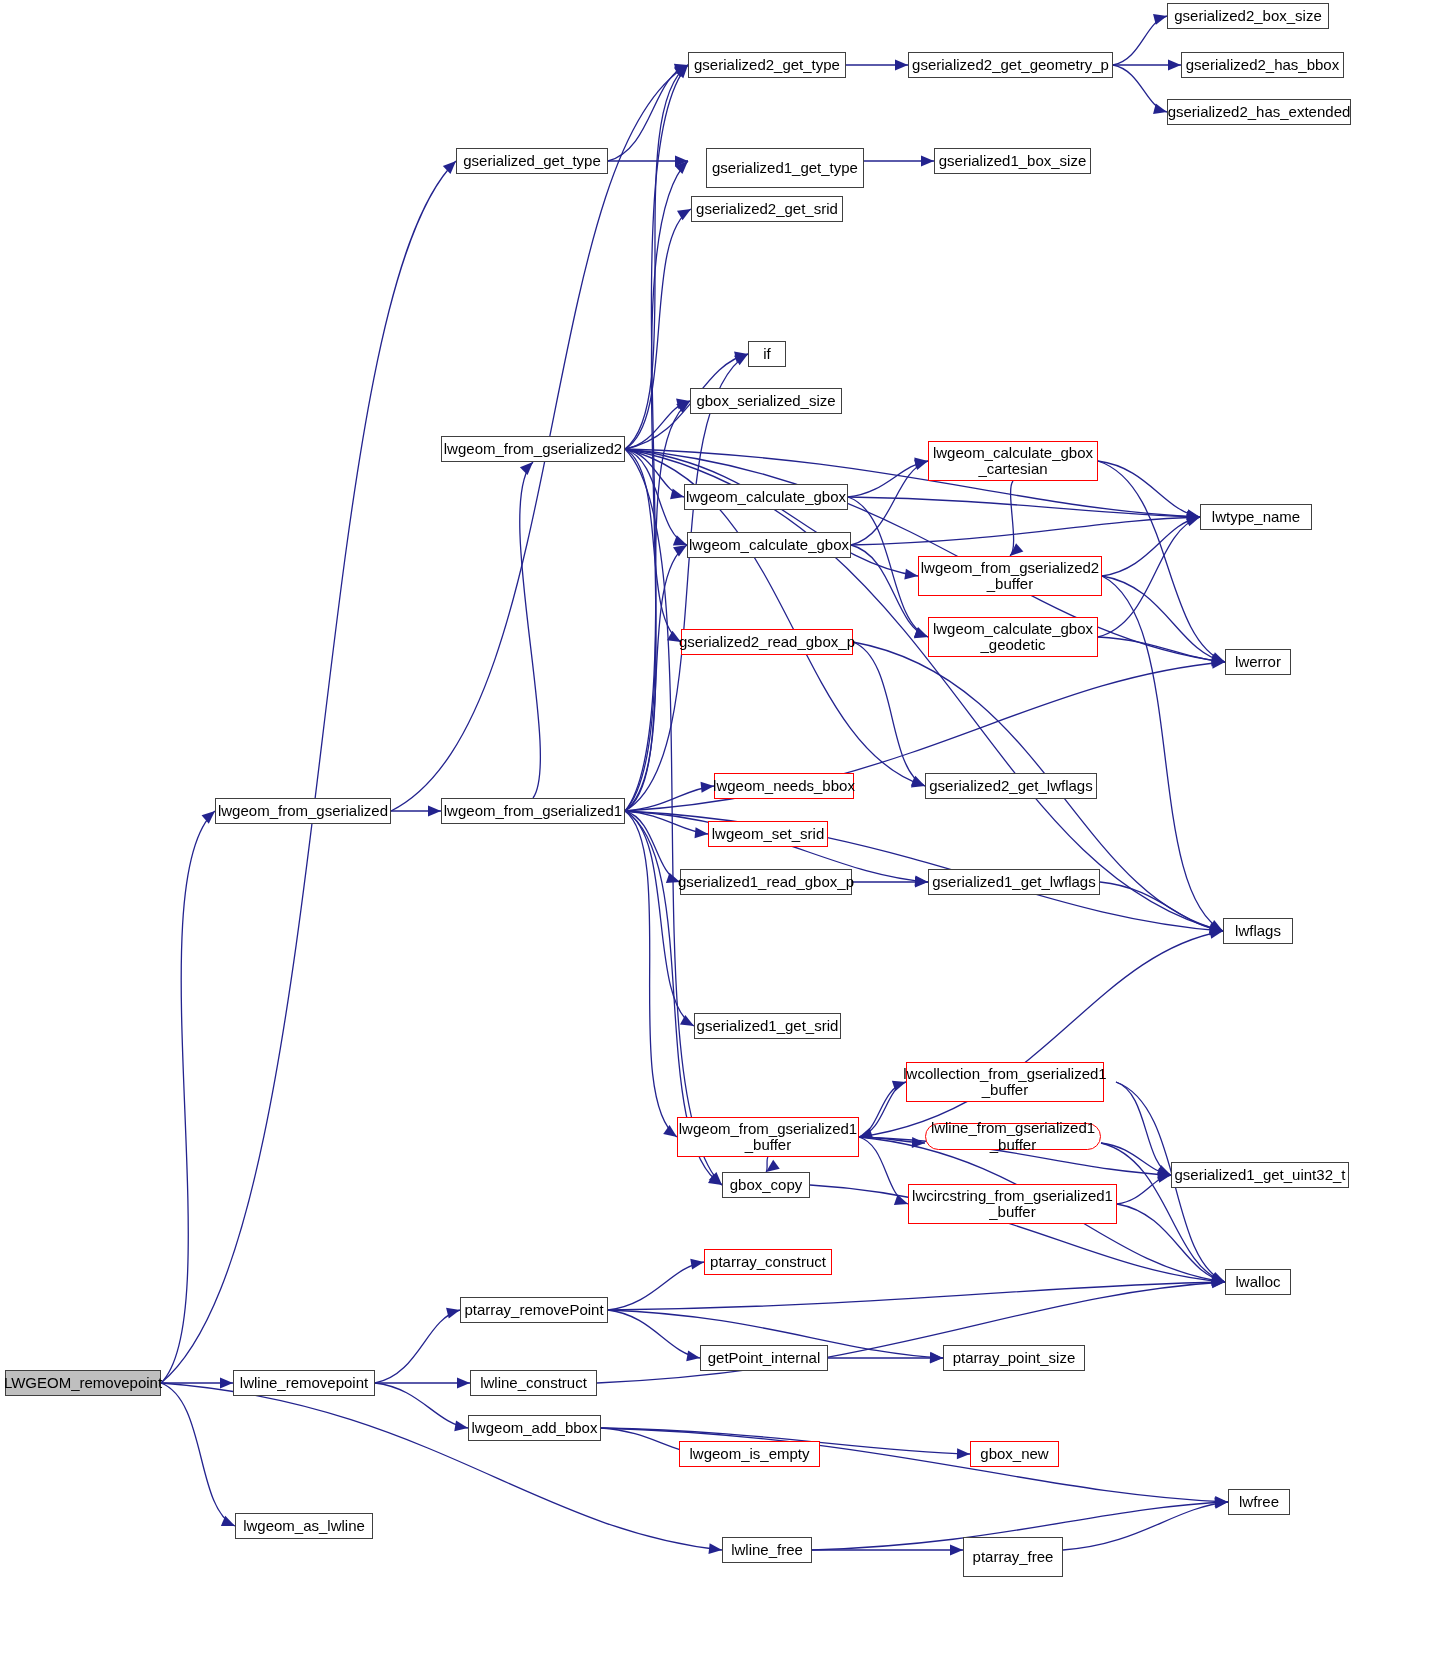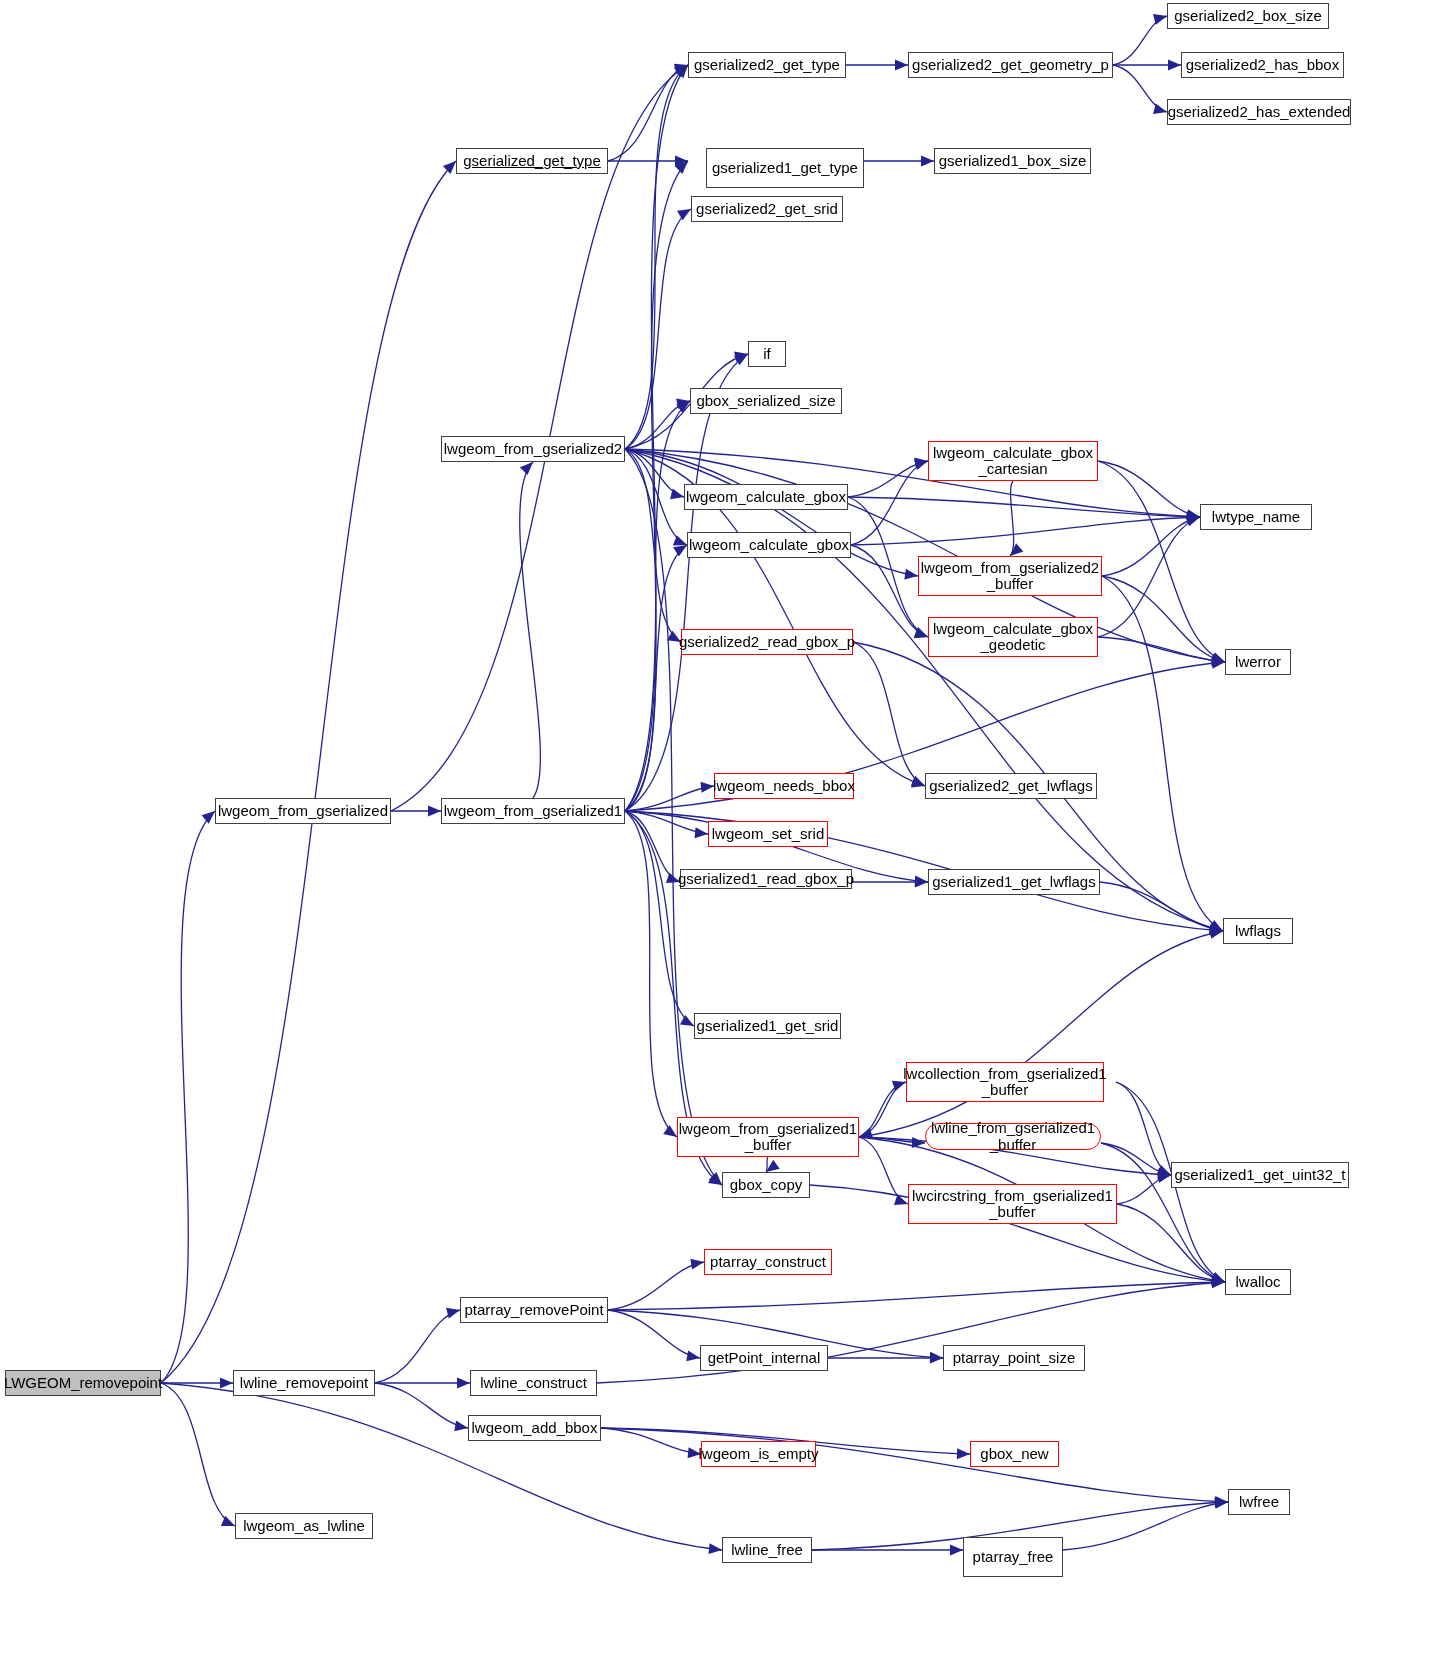--- a/index.html
+++ b/index.html
@@ -205,21 +205,21 @@
       <div class="node" style="left: 233px; top: 1370px; width: 142px; height: 26px;">lwline_removepoint</div>
       <div class="node" style="left: 235px; top: 1513px; width: 138px; height: 26px;">lwgeom_as_lwline</div>
       <div class="node" style="left: 460px; top: 1297px; width: 148px; height: 26px;">ptarray_removePoint</div>
       <div class="node" style="left: 470px; top: 1370px; width: 127px; height: 26px;">lwline_construct</div>
       <div class="node" style="left: 468px; top: 1415px; width: 133px; height: 26px;">lwgeom_add_bbox</div>
       <div class="node" style="left: 688px; top: 52px; width: 158px; height: 26px;">gserialized2_get_type</div>
       <div class="node" style="left: 908px; top: 52px; width: 205px; height: 26px;">gserialized2_get_geometry_p</div>
       <div class="node" style="left: 1167px; top: 3px; width: 162px; height: 26px;">gserialized2_box_size</div>
       <div class="node" style="left: 1181px; top: 52px; width: 163px; height: 26px;">gserialized2_has_bbox</div>
       <div class="node" style="left: 1167px; top: 99px; width: 184px; height: 26px;">gserialized2_has_extended</div>
-      <div class="node" style="left: 456px; top: 148px; width: 152px; height: 26px; text-decoration: underline;">gserialized_get_type</div>
+      <div class="node" style="left: 456px; top: 148px; width: 152px; height: 26px;">gserialized_get_type</div>
       <div class="node" style="left: 706px; top: 148px; width: 158px; height: 40px;">gserialized1_get_type</div>
       <div class="node" style="left: 934px; top: 148px; width: 157px; height: 26px;">gserialized1_box_size</div>
       <div class="node" style="left: 691px; top: 196px; width: 152px; height: 26px;">gserialized2_get_srid</div>
       <div class="node" style="left: 748px; top: 341px; width: 38px; height: 26px;">if</div>
       <div class="node" style="left: 690px; top: 388px; width: 152px; height: 26px;">gbox_serialized_size</div>
       <div class="node" style="left: 441px; top: 436px; width: 184px; height: 26px;">lwgeom_from_gserialized2</div>
       <div class="node red" style="left: 928px; top: 441px; width: 170px; height: 40px;">lwgeom_calculate_gbox
 _cartesian</div>
       <div class="node" style="left: 684px; top: 484px; width: 164px; height: 26px;">lwgeom_calculate_gbox</div>
       <div class="node" style="left: 687px; top: 532px; width: 164px; height: 26px;">lwgeom_calculate_gbox</div>
@@ -228,37 +228,37 @@
       <div class="node red" style="left: 928px; top: 617px; width: 170px; height: 40px;">lwgeom_calculate_gbox
 _geodetic</div>
       <div class="node red" style="left: 681px; top: 629px; width: 172px; height: 26px;">gserialized2_read_gbox_p</div>
       <div class="node" style="left: 1200px; top: 504px; width: 112px; height: 26px;">lwtype_name</div>
       <div class="node" style="left: 1225px; top: 649px; width: 66px; height: 26px;">lwerror</div>
       <div class="node" style="left: 215px; top: 798px; width: 176px; height: 26px;">lwgeom_from_gserialized</div>
       <div class="node" style="left: 441px; top: 798px; width: 184px; height: 26px;">lwgeom_from_gserialized1</div>
       <div class="node red" style="left: 714px; top: 773px; width: 140px; height: 26px;">lwgeom_needs_bbox</div>
       <div class="node red" style="left: 708px; top: 821px; width: 120px; height: 26px;">lwgeom_set_srid</div>
       <div class="node" style="left: 925px; top: 773px; width: 172px; height: 26px;">gserialized2_get_lwflags</div>
-      <div class="node" style="left: 680px; top: 869px; width: 172px; height: 20px;">gserialized1_read_gbox_p</div>
+      <div class="node" style="left: 680px; top: 869px; width: 172px; height: 26px;">gserialized1_read_gbox_p</div>
       <div class="node" style="left: 928px; top: 869px; width: 172px; height: 26px;">gserialized1_get_lwflags</div>
       <div class="node" style="left: 1223px; top: 918px; width: 70px; height: 26px;">lwflags</div>
       <div class="node" style="left: 694px; top: 1013px; width: 147px; height: 26px;">gserialized1_get_srid</div>
       <div class="node red" style="left: 906px; top: 1062px; width: 198px; height: 40px;">lwcollection_from_gserialized1
 _buffer</div>
       <div class="node red" style="left: 677px; top: 1117px; width: 182px; height: 40px;">lwgeom_from_gserialized1
 _buffer</div>
       <div class="node red" style="left: 925px; top: 1123px; width: 176px; height: 27px; border-radius: 18px;">lwline_from_gserialized1
 _buffer</div>
       <div class="node red" style="left: 908px; top: 1184px; width: 209px; height: 40px;">lwcircstring_from_gserialized1
 _buffer</div>
       <div class="node" style="left: 722px; top: 1172px; width: 88px; height: 26px;">gbox_copy</div>
       <div class="node" style="left: 1171px; top: 1162px; width: 178px; height: 26px;">gserialized1_get_uint32_t</div>
       <div class="node" style="left: 1225px; top: 1269px; width: 66px; height: 26px;">lwalloc</div>
       <div class="node red" style="left: 704px; top: 1249px; width: 128px; height: 26px;">ptarray_construct</div>
       <div class="node" style="left: 700px; top: 1345px; width: 128px; height: 26px;">getPoint_internal</div>
       <div class="node" style="left: 943px; top: 1345px; width: 142px; height: 26px;">ptarray_point_size</div>
-      <div class="node red" style="left: 701px; top: 1441px; width: 115px; height: 26px;">lwgeom_is_empty</div>
+      <div class="node red" style="left: 679px; top: 1441px; width: 141px; height: 26px;">lwgeom_is_empty</div>
       <div class="node red" style="left: 970px; top: 1441px; width: 89px; height: 26px;">gbox_new</div>
       <div class="node" style="left: 1228px; top: 1489px; width: 62px; height: 26px;">lwfree</div>
       <div class="node" style="left: 722px; top: 1537px; width: 90px; height: 26px;">lwline_free</div>
       <div class="node" style="left: 963px; top: 1537px; width: 100px; height: 40px;">ptarray_free</div>
     </div>
 </div>
 
 </body></html>

